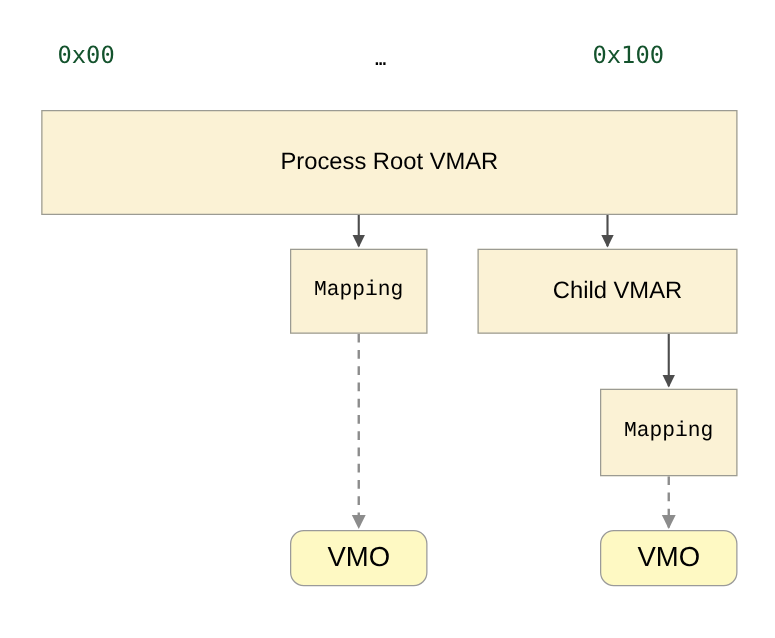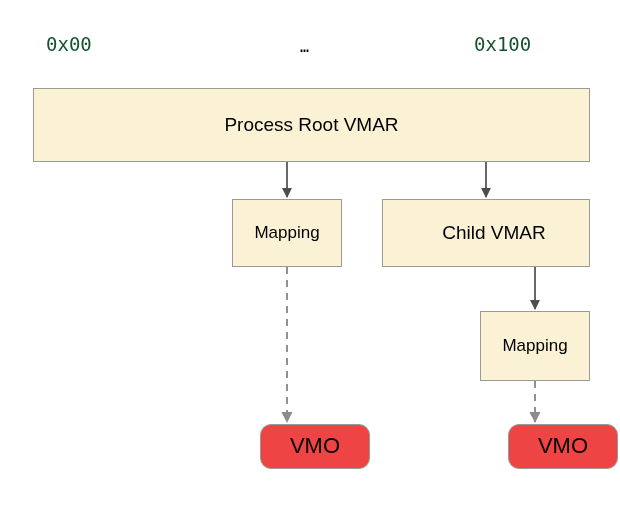--- a/index.html
+++ b/index.html
@@ -49,27 +49,27 @@
   }
   .node-vmar {
     background: #fbf2d5;
     border: 1.6px solid #9b9b93;
     font-size: 19px;
   }
   .node-mapping {
     background: #fbf2d5;
     border: 1.6px solid #9b9b93;
     font-size: 17px;
+    font-family: Liberation Mono, monospace;
   }
   .node-vmo {
-    background: #ef4444;
+    background: #fef9c3;
     border: 1.6px solid #9a9a9a;
     border-radius: 11px;
     font-size: 22px;
-    margin-left: 28px;
   }
   .edge-svg {
     position: absolute;
     left: 0;
     top: 0;
     width: 620px;
     height: 510px;
     pointer-events: none;
     overflow: visible;
   }
@@ -99,21 +99,21 @@
 
     <line x1="486" y1="154" x2="486" y2="197" stroke="#4d4d4d" stroke-width="1.7" marker-end="url(#arrow-solid)"></line>
 
     <line x1="535" y1="267" x2="535" y2="309" stroke="#4d4d4d" stroke-width="1.7" marker-end="url(#arrow-solid)"></line>
 
     <line x1="287" y1="267" x2="287" y2="422" stroke="#8c8c8c" stroke-width="1.9" stroke-dasharray="7 6" marker-end="url(#arrow-dashed)"></line>
 
     <line x1="535" y1="381" x2="535" y2="422" stroke="#8c8c8c" stroke-width="1.9" stroke-dasharray="7 6" marker-end="url(#arrow-dashed)"></line>
   </svg>
 
-  <div class="node node-vmar" style="left:33px; top:88px; width:557px; height:74px;">
+  <div class="node node-vmar" style="left:33px; top:88px; width:557px; height:84px;">
     <span>Process Root VMAR</span>
   </div>
 
   <div class="node node-mapping" style="left:232px; top:199px; width:110px; height:68px;">
     <span>Mapping</span>
   </div>
 
   <div class="node node-vmar" style="left:382px; top:199px; width:208px; height:68px;padding-left:16px;">
     <span>Child VMAR</span>
   </div>

